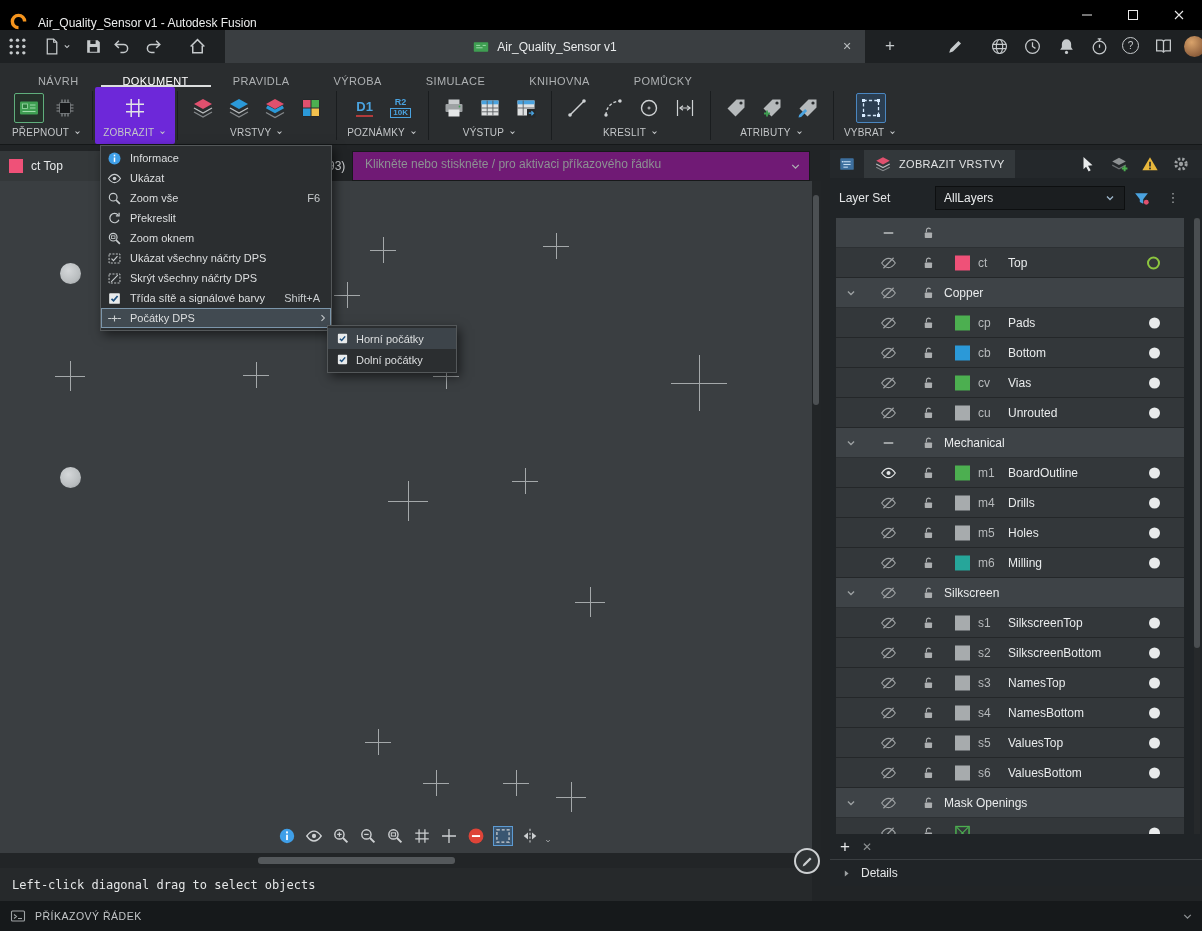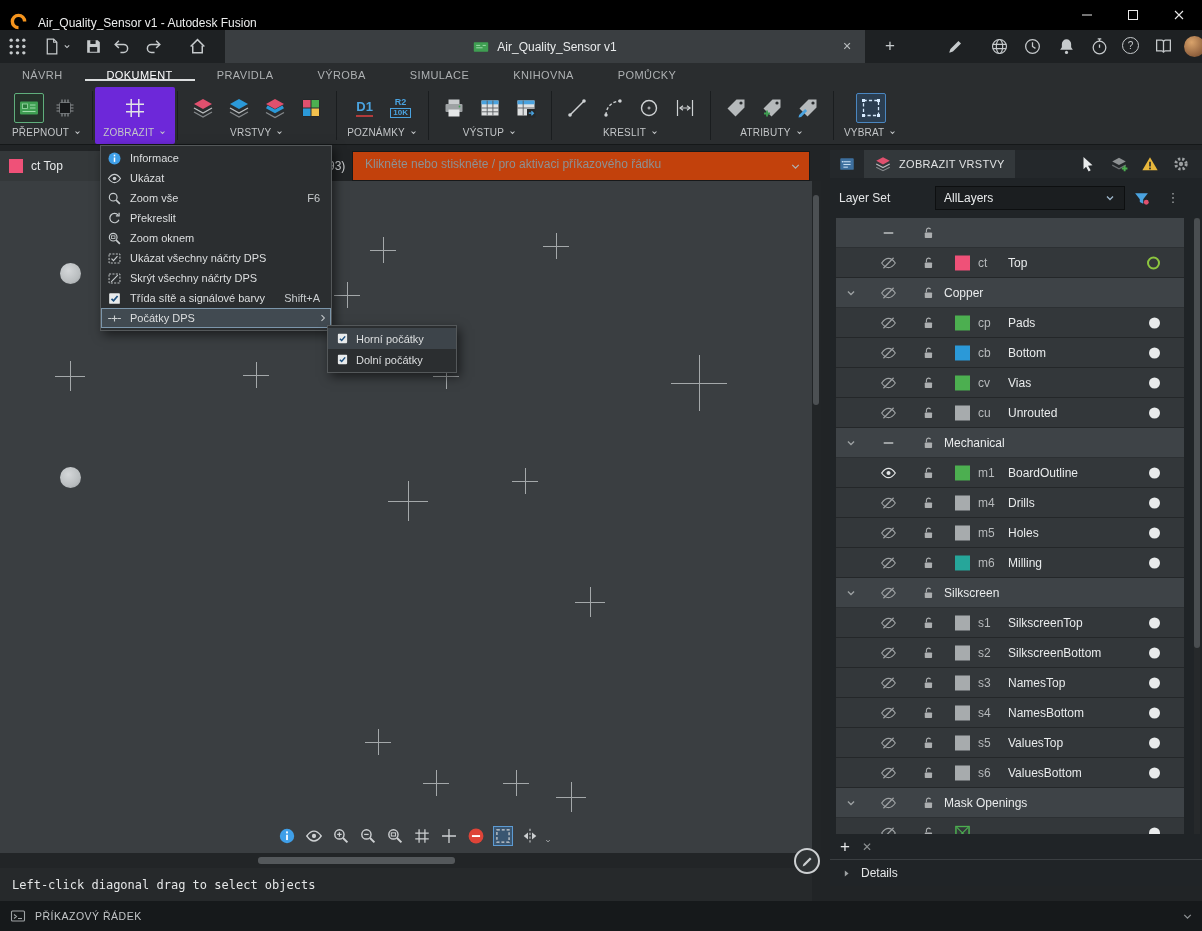--- a/index.html
+++ b/index.html
@@ -21,21 +21,21 @@
 
 #tabbar{position:absolute;left:0;top:30px;width:1202px;height:33px;background:#1e2123;z-index:5}
 .tbi{position:absolute;top:7px;width:19px;height:19px;color:#c6cacc}
 #doc-tab{position:absolute;left:225px;top:0;width:640px;height:33px;background:#3a3e41;display:flex;align-items:center;justify-content:center;gap:8px;font-size:12px;color:#e9ebec}
 #doc-tab .tab-close{position:absolute;right:10px;top:8px;width:16px;height:16px;display:grid;place-items:center;color:#b9bdbf;font-size:11px}
 #tab-pcb-icon{width:16px;height:14px}
 #newtab-btn{position:absolute;left:879px;top:5px;width:22px;height:22px;display:grid;place-items:center;color:#c6cacc;font-size:17px}
 #avatar{position:absolute;left:1184px;top:6px;width:21px;height:21px;border-radius:50%;background:radial-gradient(circle at 36% 30%,#d9a36b,#9a6a44 60%,#6e4527)}
 
 
-#menubar{position:absolute;left:0;top:63px;width:1202px;height:24px;background:#2a2d2f;display:flex;align-items:center;padding-left:0;z-index:5}
+#menubar{position:absolute;left:0;top:63px;width:1202px;height:24px;background:#2a2d2f;display:flex;align-items:flex-end;padding-left:16px;z-index:5}
 .mitem{padding:0 22px;display:flex;align-items:center;font-size:11px;letter-spacing:.4px;color:#aeb1b3;cursor:default}
 .mitem.active{color:#fff;box-shadow:inset 0 -2px 0 #dcdedf}
 
 
 #ribbon{position:absolute;left:0;top:87px;width:1202px;height:58px;background:#2a2d2f;border-bottom:1px solid #151819;display:flex;align-items:stretch;padding-left:4px;z-index:5}
 .rgroup{display:flex;flex-direction:column;align-items:center;padding:5px 8px 0 8px}
 .rgroup.open{background:#6d28d9;border-radius:2px}
 .ricons{display:flex;gap:6px;align-items:center;height:32px}
 .rtool{width:30px;height:30px;display:grid;place-items:center;border-radius:2px}
 .rtool svg{width:24px;height:24px}
@@ -46,21 +46,21 @@
 .rsep{width:1px;background:#1a1d1f;margin:4px 2px}
 .txticon-d1{color:#4aa3e0;font-weight:bold;font-size:13px;border-bottom:2px solid #b23b3b;line-height:1.2}
 .txticon-r2{display:flex;flex-direction:column;align-items:center;line-height:1.05;color:#4aa3e0;font-weight:bold;font-size:9px}
 .txticon-r2 .boxed{border:1px solid #4aa3e0;font-size:8px;padding:0 2px;margin-top:1px}
 
 
 #layerchip{position:absolute;left:0;top:151px;width:104px;height:30px;background:#34383a;display:flex;align-items:center;gap:8px;padding-left:9px;font-size:12px;color:#e7e9ea;z-index:2}
 .chipswatch{width:14px;height:14px}
 #selcount{position:absolute;left:324px;top:151px;height:30px;display:flex;align-items:center;font-size:12px;color:#cfd2d4;z-index:2}
 #cmdinput-wrap{position:absolute;left:352px;top:151px;width:458px;height:30px;z-index:2}
-#cmdinput{width:100%;height:100%;background:#c2410c;border:1px solid #17191a;color:#e7e9ea;font-family:"Liberation Sans",sans-serif;font-size:12px;padding:0 30px 4px 12px;outline:none}
+#cmdinput{width:100%;height:100%;background:#701a75;border:1px solid #17191a;color:#e7e9ea;font-family:"Liberation Sans",sans-serif;font-size:12px;padding:0 30px 4px 12px;outline:none}
 #cmdinput::placeholder{color:#8d9193}
 #cmd-caret{position:absolute;right:8px;top:9px;width:13px;height:13px;color:#aeb2b4}
 
 
 #canvas{position:absolute;left:0;top:181px;width:812px;height:672px;background:#3a3e41;overflow:hidden;z-index:1}
 .xh{position:absolute}
 .xh::before{content:"";position:absolute;left:0;right:0;top:50%;height:1px;background:#a4a8aa}
 .xh::after{content:"";position:absolute;top:0;bottom:0;left:50%;width:1px;background:#a4a8aa}
 .cdot{position:absolute;width:21px;height:21px;border-radius:50%;background:radial-gradient(circle at 40% 36%,#d4d7d9,#b9bdbf 62%,#999da0)}
 #canvas-toolbar{position:absolute;left:278px;top:646px;display:flex;gap:9px;align-items:center}

